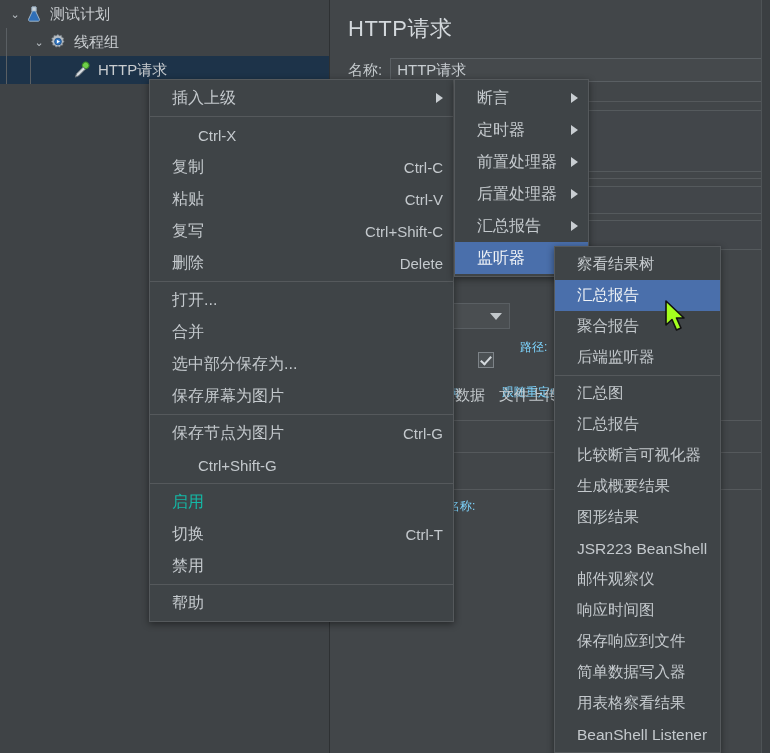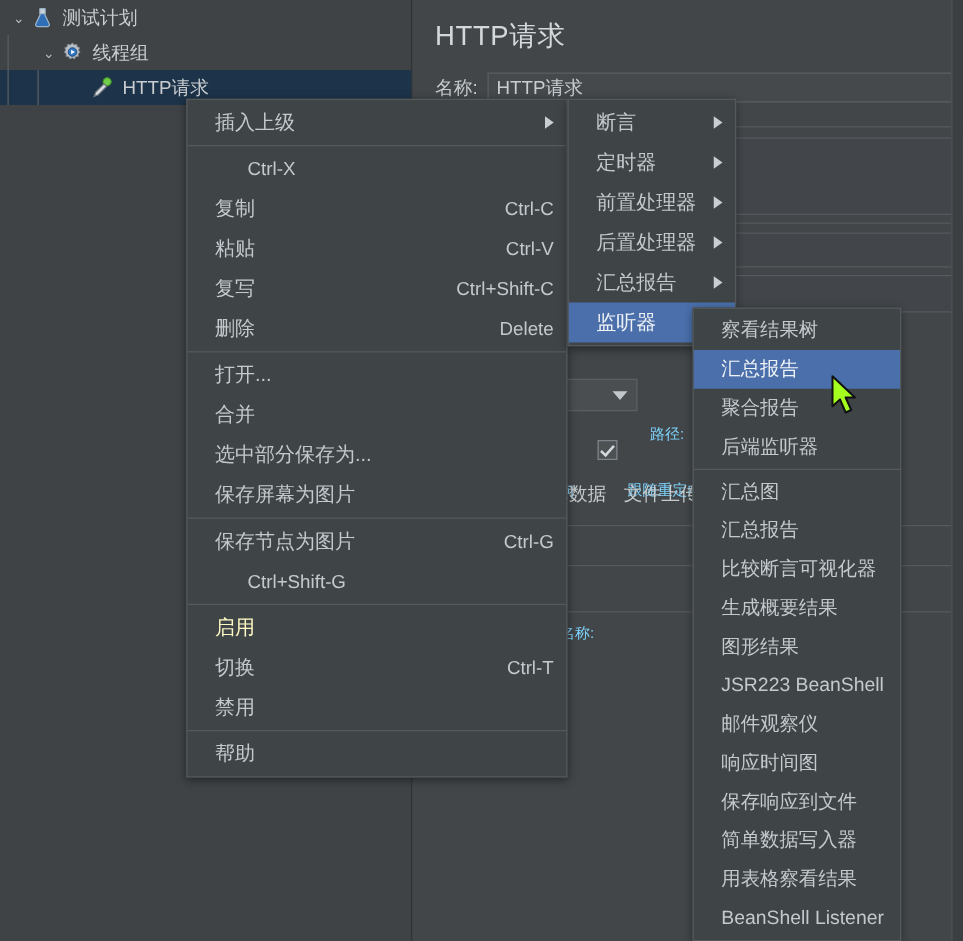--- a/index.html
+++ b/index.html
@@ -192,21 +192,21 @@
     font-size: 16px;
     color: #c4c9cd;
     white-space: nowrap;
     box-sizing: border-box;
   }
   .menu-item.small { height: 31px; font-size: 15.5px; }
   .menu-item.selected {
     background: #4a6fab;
     color: #f0f3f6;
   }
-  .menu-item.disabled { color: #fef9c3; }
+  .menu-item.disabled { color: #14b8a6; }
   .mi-label { flex: 1; }
   .mi-accel {
     margin-left: 26px;
     color: #c4c9cd;
     font-size: 15px;
   }
   .mi-arrow {
     width: 0; height: 0;
     margin-left: 14px;
     border-top: 5px solid transparent;

